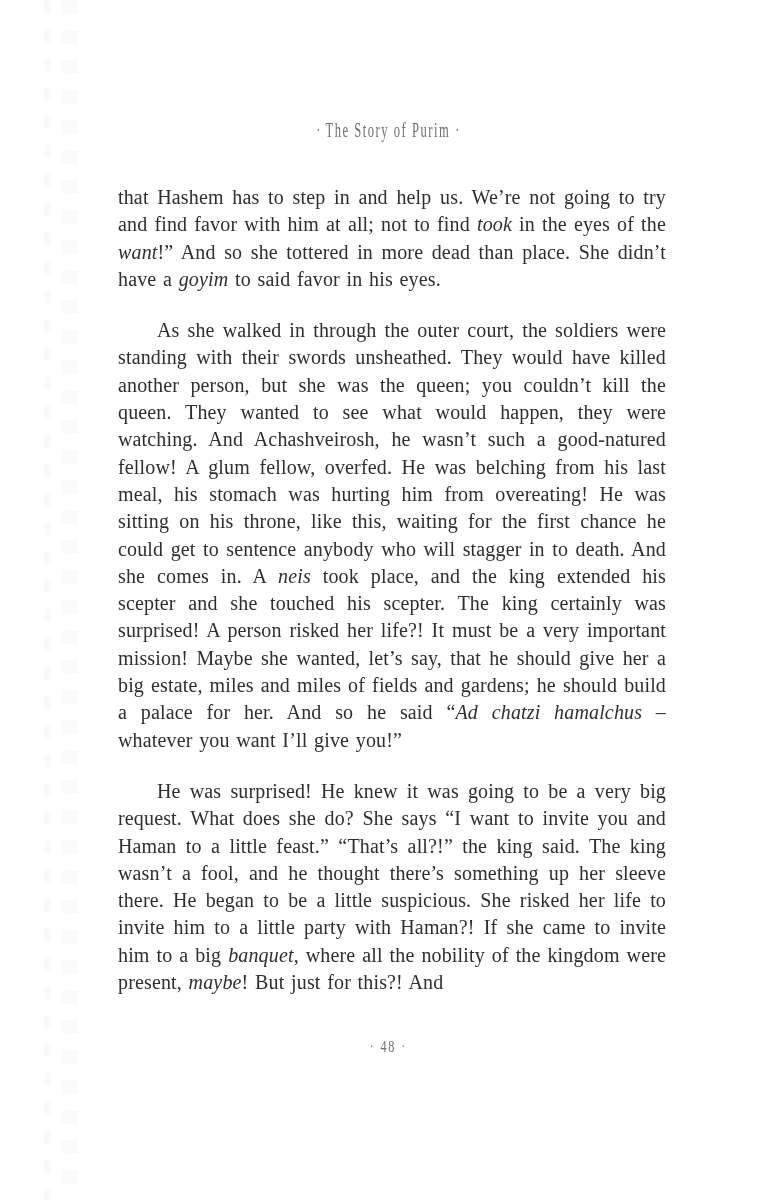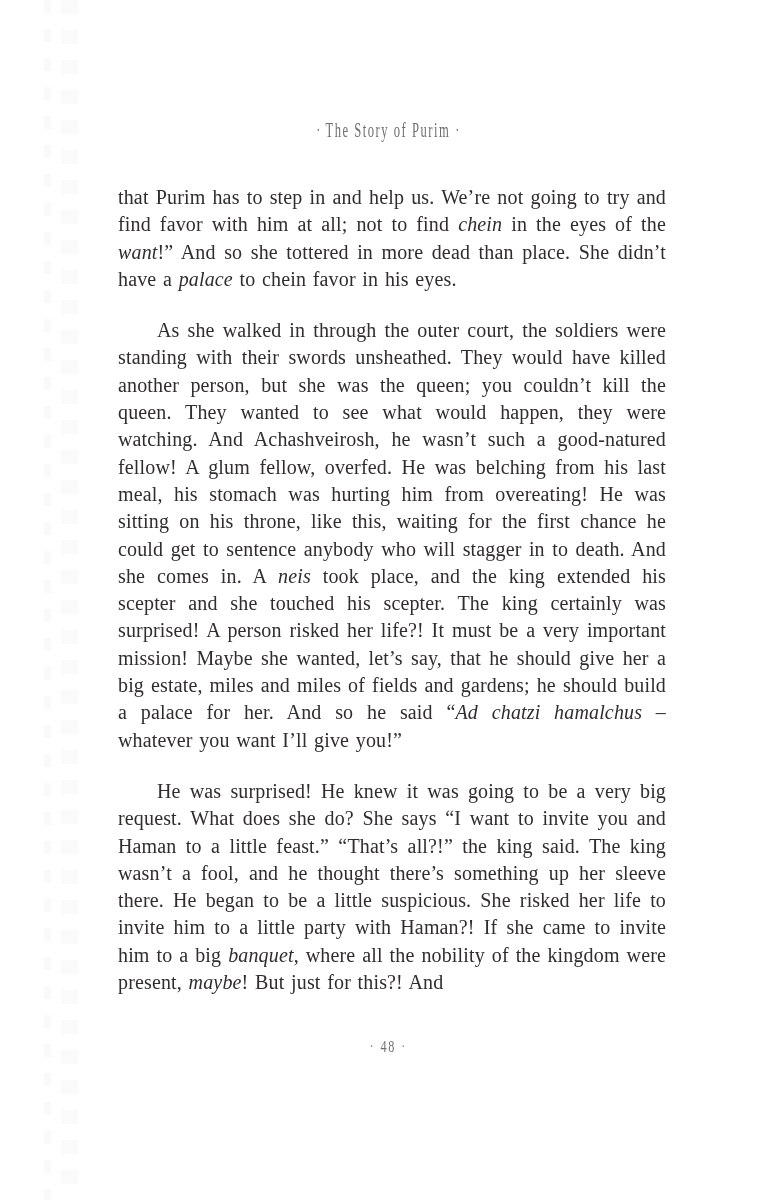--- a/index.html
+++ b/index.html
@@ -123,21 +123,21 @@
 
   <header class="running-head">
     <div class="head-inner">
       <span class="deco">·</span>
       <span class="head-title">The Story of Purim</span>
       <span class="deco">·</span>
     </div>
   </header>
 
   <main class="body-text" id="body-text">
-      <p><span>that Purim has to step in and help us. We’re not going to try and find favor with him at all; not to find </span><i>chein</i><span> in the eyes of the </span><i>want</i><span>!” And so she tottered in more dead than place. She didn’t have a </span><i>palace</i><span> to chein favor in his eyes.</span></p>
+      <p><span>that Hashem has to step in and help us. We’re not going to try and find favor with him at all; not to find </span><i>took</i><span> in the eyes of the </span><i>want</i><span>!” And so she tottered in more dead than place. She didn’t have a </span><i>goyim</i><span> to said favor in his eyes.</span></p>
       <p class="indent"><span>As she walked in through the outer court, the soldiers were standing with their swords unsheathed. They would have killed another person, but she was the queen; you couldn’t kill the queen. They wanted to see what would happen, they were watching. And Achashveirosh, he wasn’t such a good-natured fellow! A glum fellow, overfed. He was belching from his last meal, his stomach was hurting him from overeating! He was sitting on his throne, like this, waiting for the first chance he could get to sentence anybody who will stagger in to death. And she comes in. A </span><i>neis</i><span> took place, and the king extended his scepter and she touched his scepter. The king certainly was surprised! A person risked her life?! It must be a very important mission! Maybe she wanted, let’s say, that he should give her a big estate, miles and miles of fields and gardens; he should build a palace for her. And so he said “</span><i>Ad chatzi hamalchus</i><span> – whatever you want I’ll give you!”</span></p>
       <p class="indent"><span>He was surprised! He knew it was going to be a very big request. What does she do? She says “I want to invite you and Haman to a little feast.” “That’s all?!” the king said. The king wasn’t a fool, and he thought there’s something up her sleeve there. He began to be a little suspicious. She risked her life to invite him to a little party with Haman?! If she came to invite him to a big </span><i>banquet</i><span>, where all the nobility of the kingdom were present, </span><i>maybe</i><span>! But just for this?! And</span></p>
     </main>
 
   <footer class="folio">
     <div class="folio-inner">
       <span class="deco">·</span>
       <span>48</span>
       <span class="deco">·</span>
     </div>

